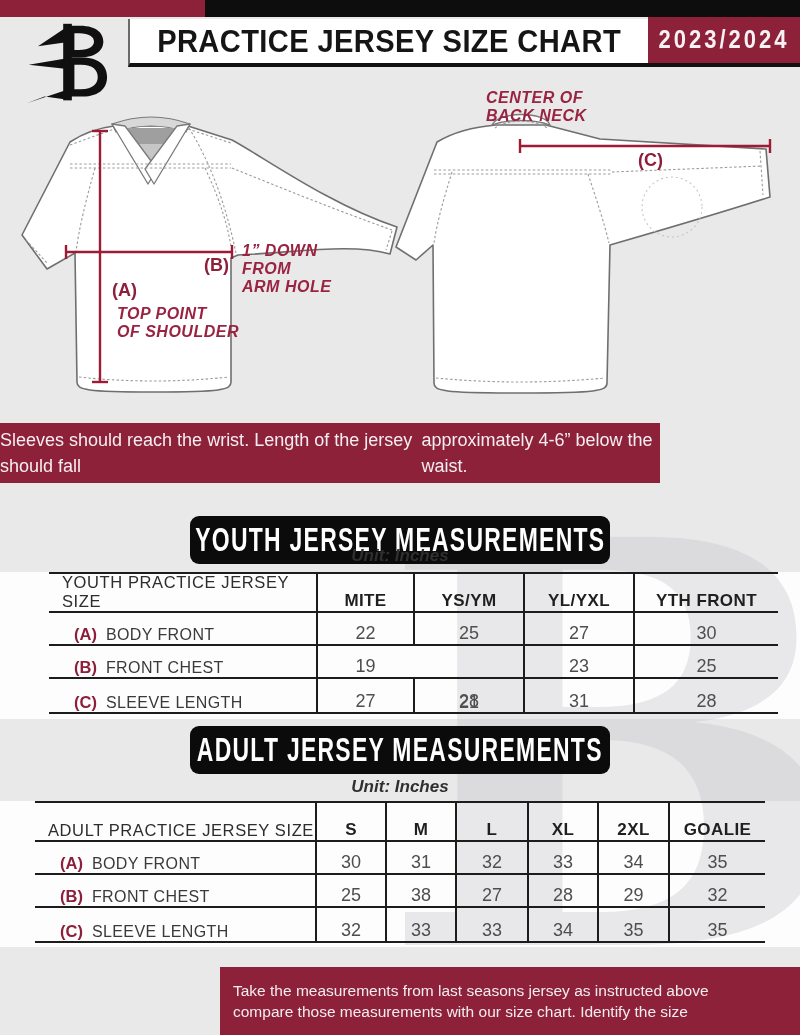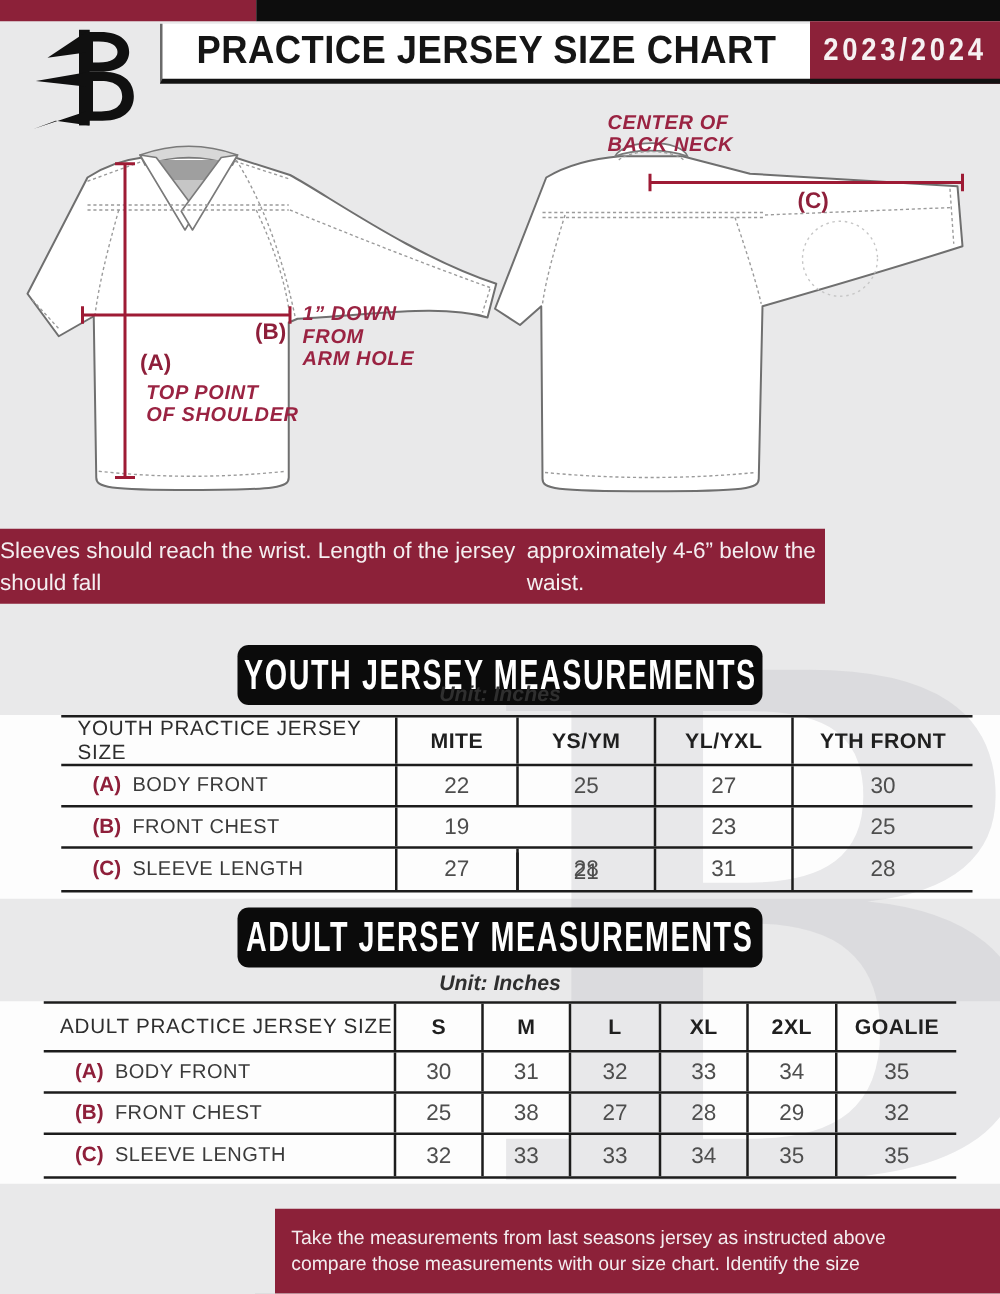--- a/index.html
+++ b/index.html
@@ -47,21 +47,21 @@
   .watermark {
     position:absolute; right:-52px; top:468px; z-index:1;
     font-family:"DejaVu Serif", serif; font-weight:700; font-size:560px; line-height:1;
     color:rgba(197,197,203,.38); pointer-events:none;
   }
   
   .size-table { position:absolute; z-index:2; border-top:2.4px solid #1c1c1c; border-bottom:2.4px solid #1c1c1c; background:transparent; }
   .trow { display:flex; border-bottom:2.4px solid #1c1c1c; height:33px; }
   .trow.thead { height:39px; }
   .trow.last { border-bottom:none; }
-  .tcell { display:flex; align-items:center; height:100%; }
+  .tcell { display:flex; align-items:flex-end; height:100%; }
   .tcell.vline { border-left:2.4px solid #1c1c1c; }
   .tcell.num { justify-content:center; }
   .labelc { padding-left:13px; }
   .thead .labelc span { font-size:16.5px; color:#2d2d2d; letter-spacing:.6px; }
   .thead .num span { font-size:17px; font-weight:700; color:#1f1f1f; letter-spacing:.4px; }
   .trow .labelc .mkey { font-size:16.5px; font-weight:800; color:#8e1f3a; margin-left:12px; }
   .trow .labelc .mlabel { font-size:16px; color:#3a3a3a; letter-spacing:.4px; margin-left:9px; }
   .tcell.val { font-size:18px; color:#4e4e4e; }
   
   .footer-black {

